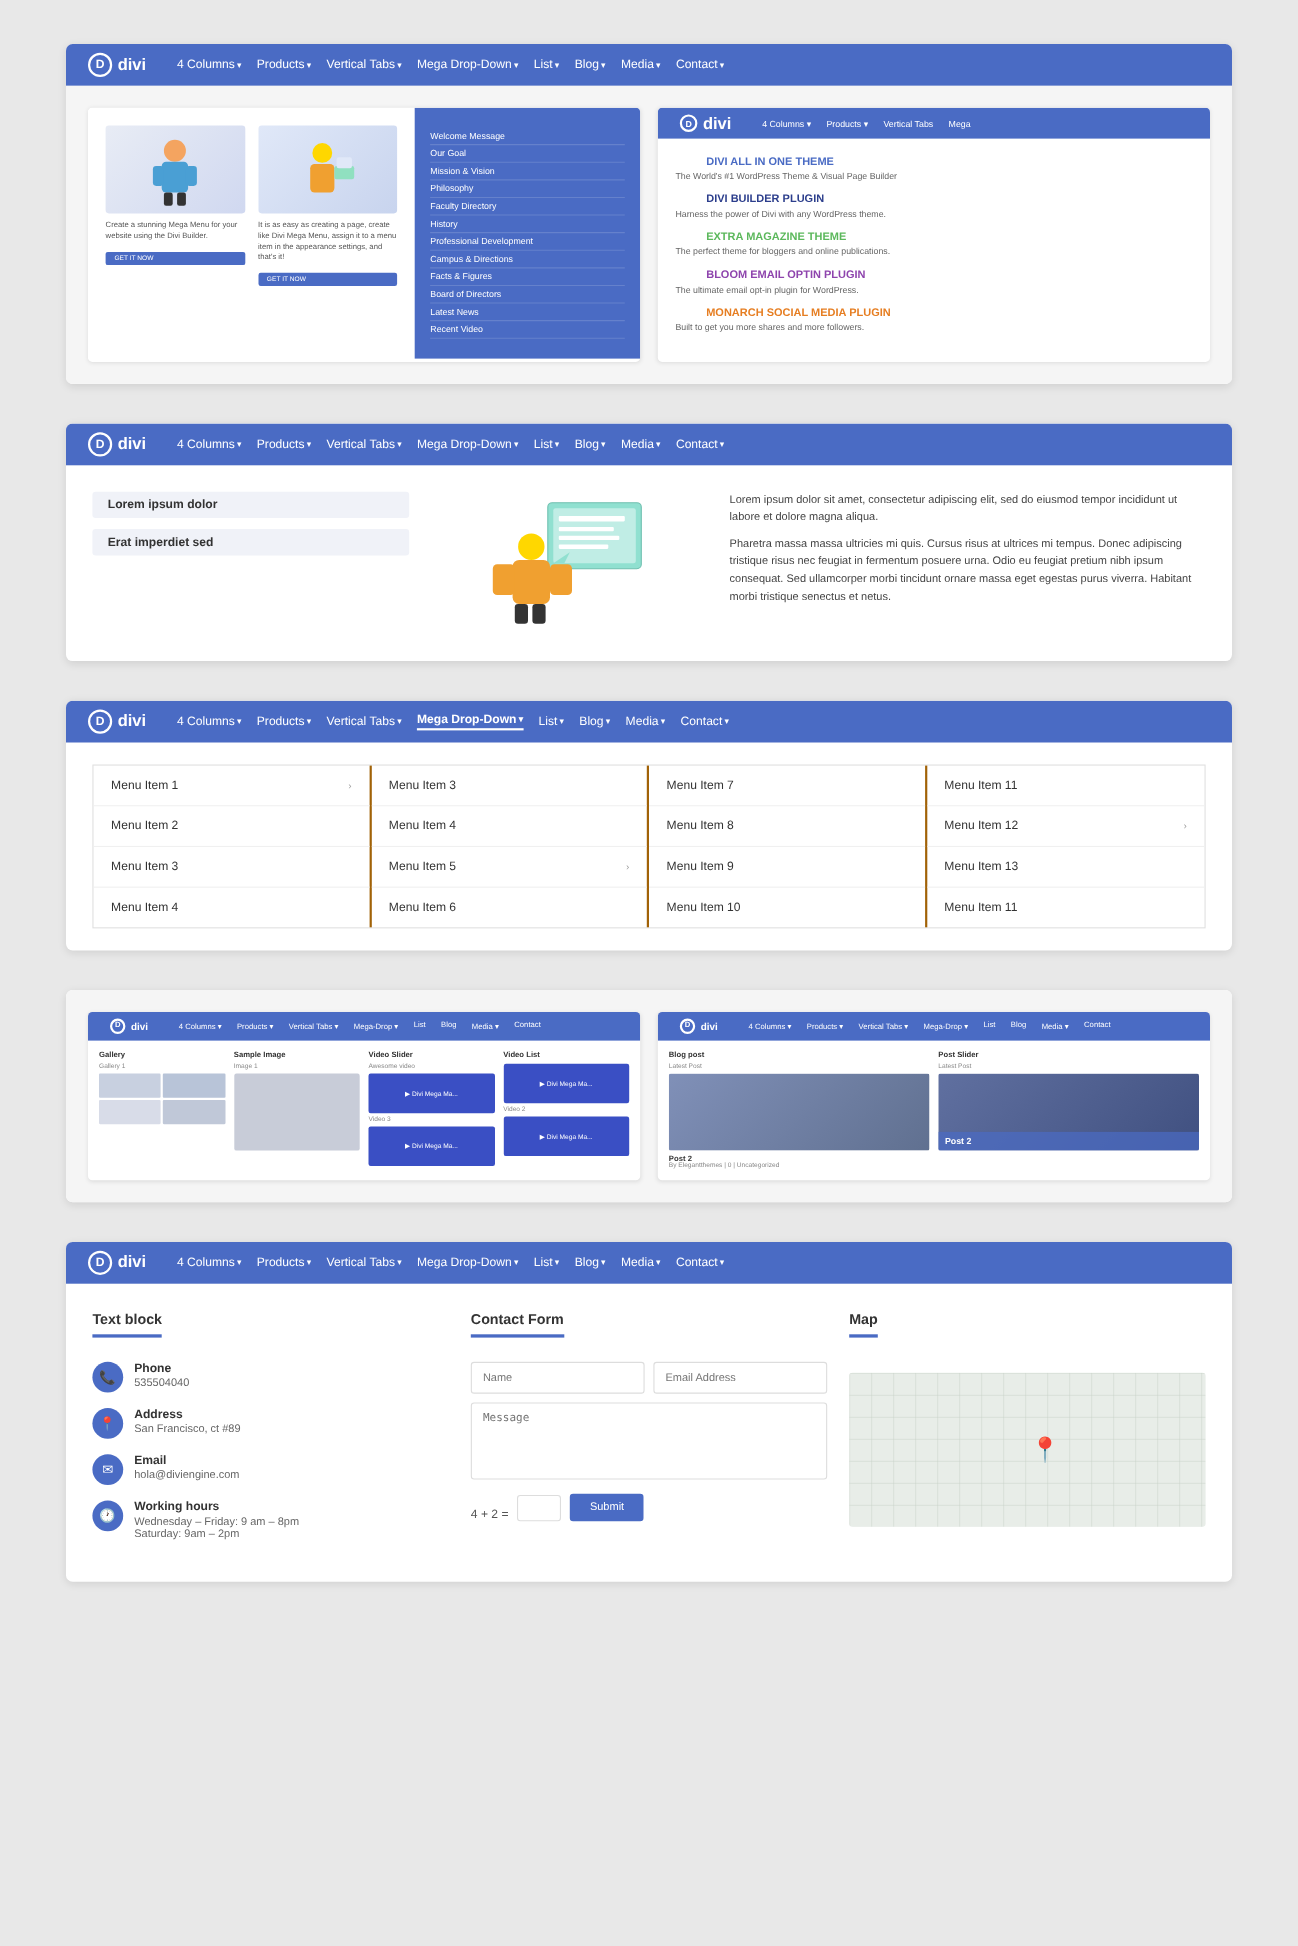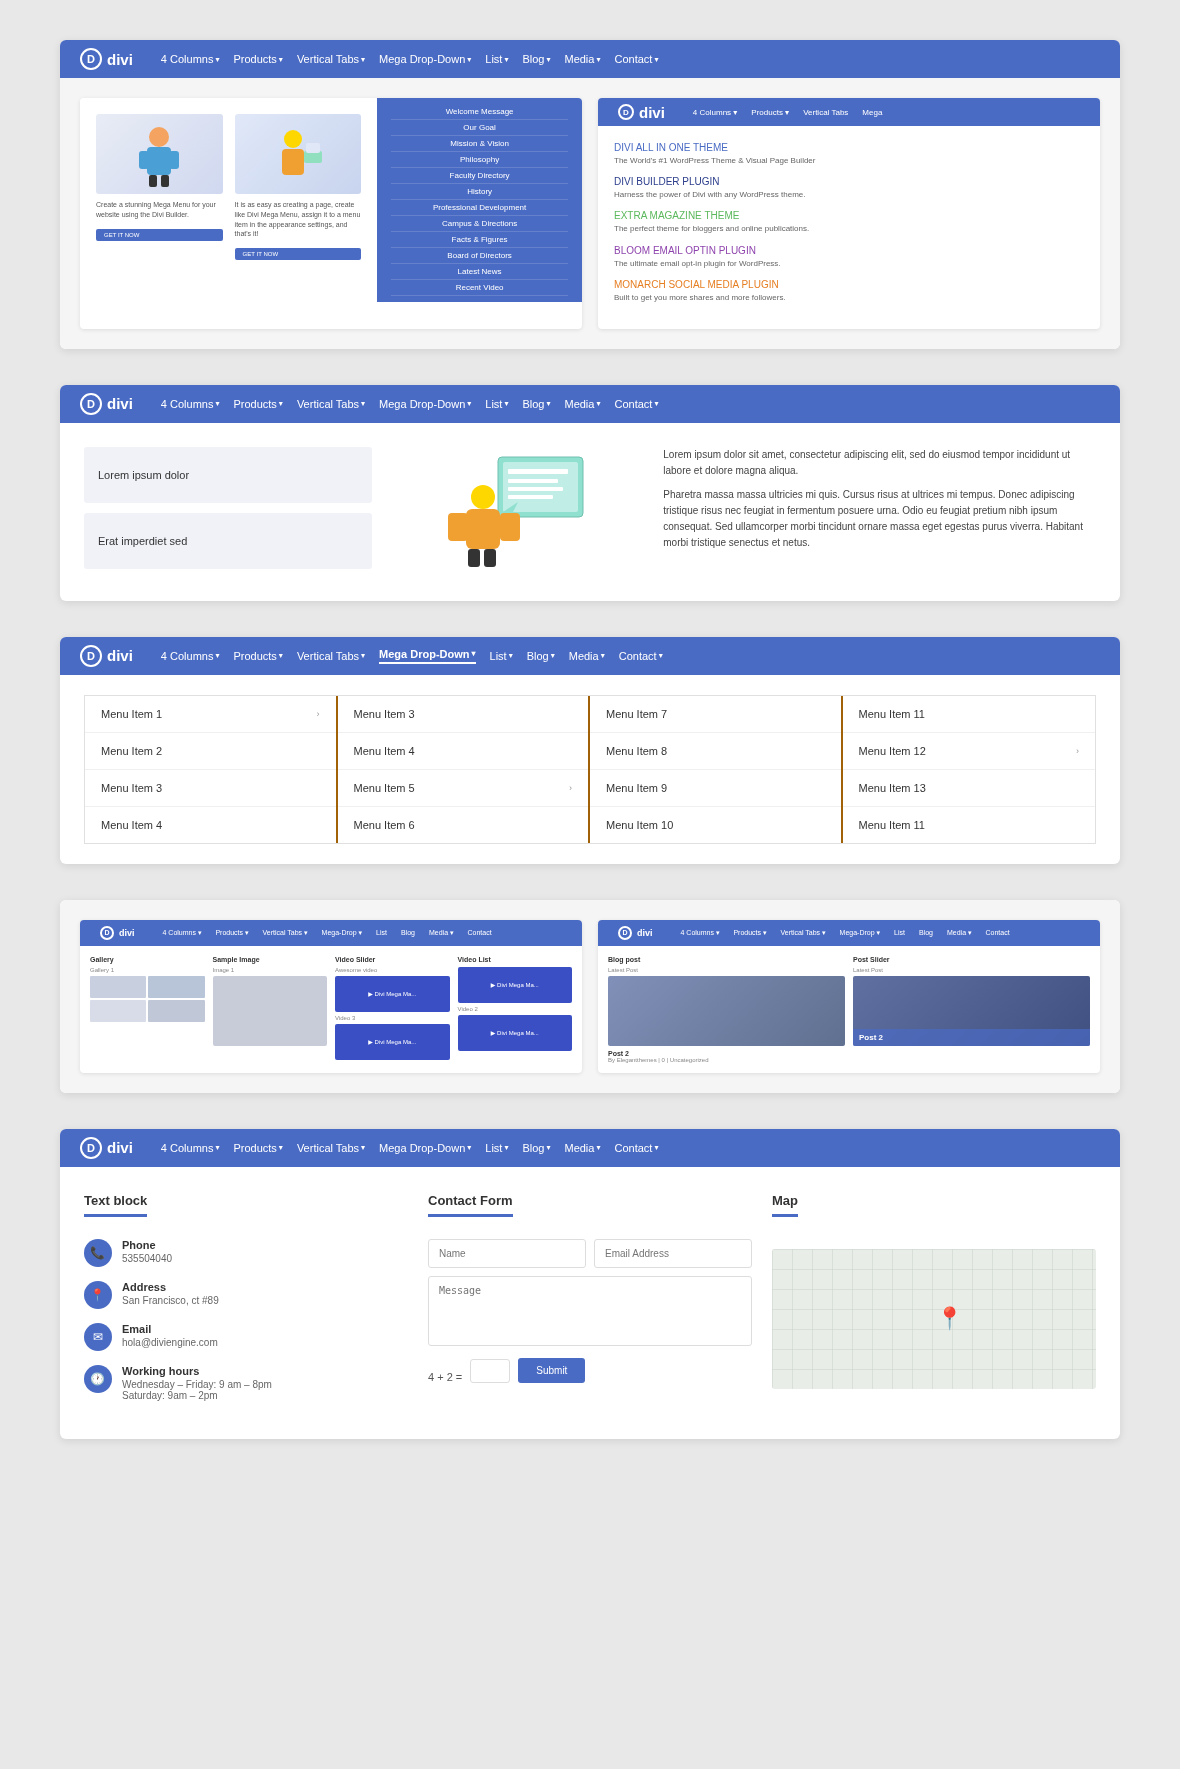--- a/index.html
+++ b/index.html
@@ -123,43 +123,43 @@
       border: none;
       padding: 3px 8px;
       border-radius: 2px;
       font-size: 6px;
       cursor: pointer;
       margin-top: 3px;
       display: inline-block;
     }
     .mega-menu-list {
       background: #4a6bc4;
-      padding: 6px 14px;
+      padding: 18px 14px;
       flex: 0.8;
-      text-align: center;
     }
     .mega-menu-list-item {
       color: #fff;
       font-size: 8px;
       padding: 3px 0;
       border-bottom: 1px solid rgba(255,255,255,0.15);
       cursor: pointer;
     }
 
     
     .s1-right-content {
       padding: 16px;
     }
     .s1-product-item {
       margin-bottom: 10px;
     }
     .s1-product-title {
       font-size: 10px;
-      font-weight: 400;
+      font-weight: 700;
       margin-bottom: 2px;
+      margin-left: 28px;
     }
     .s1-product-desc {
       font-size: 8px;
       color: #666;
       line-height: 1.4;
     }
     .color-blue { color: #4a6bc4; }
     .color-green { color: #5cb85c; }
     .color-darkblue { color: #2c3e8c; }
     .color-purple { color: #8e44ad; }
@@ -174,24 +174,25 @@
     }
     .s2-left {
       flex: 1;
       display: flex;
       flex-direction: column;
       gap: 10px;
     }
     .s2-tab-item {
       background: #f0f2f8;
       border-radius: 3px;
-      padding: 22px 14px;
+      padding: 6px 14px;
       font-size: 11px;
       color: #333;
       cursor: pointer;
+      font-weight: bold;
     }
     .s2-center {
       flex: 0.8;
       display: flex;
       align-items: center;
       justify-content: center;
     }
     .s2-illustration {
       width: 160px;
       height: 130px;

